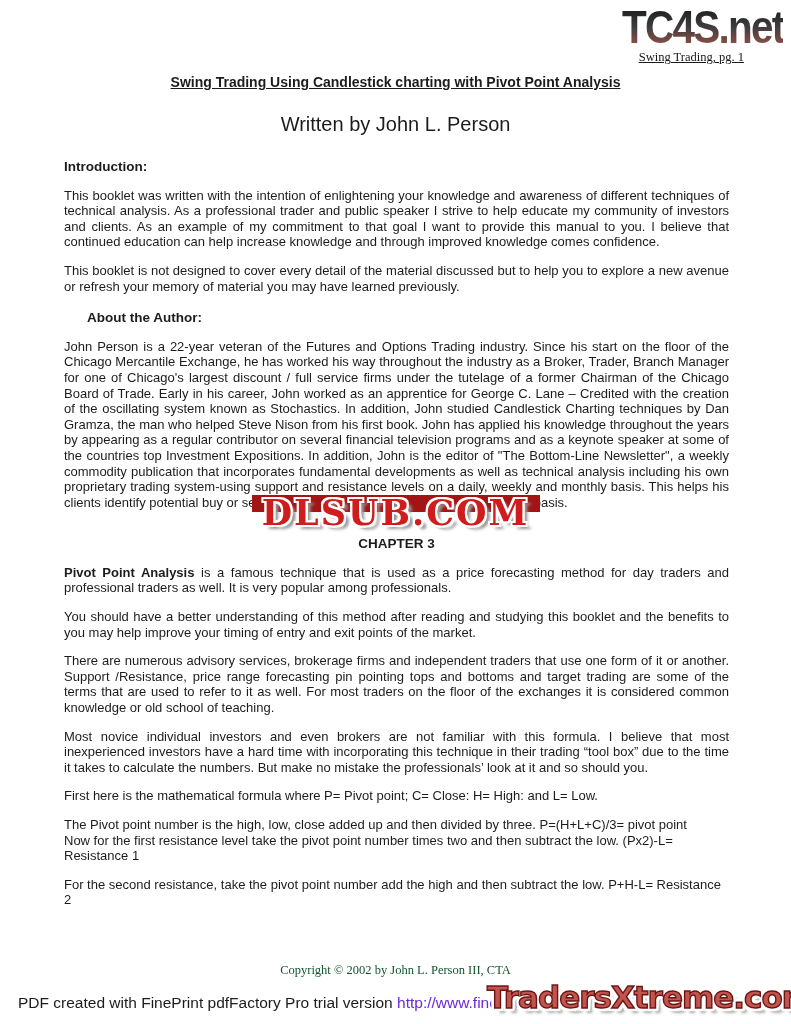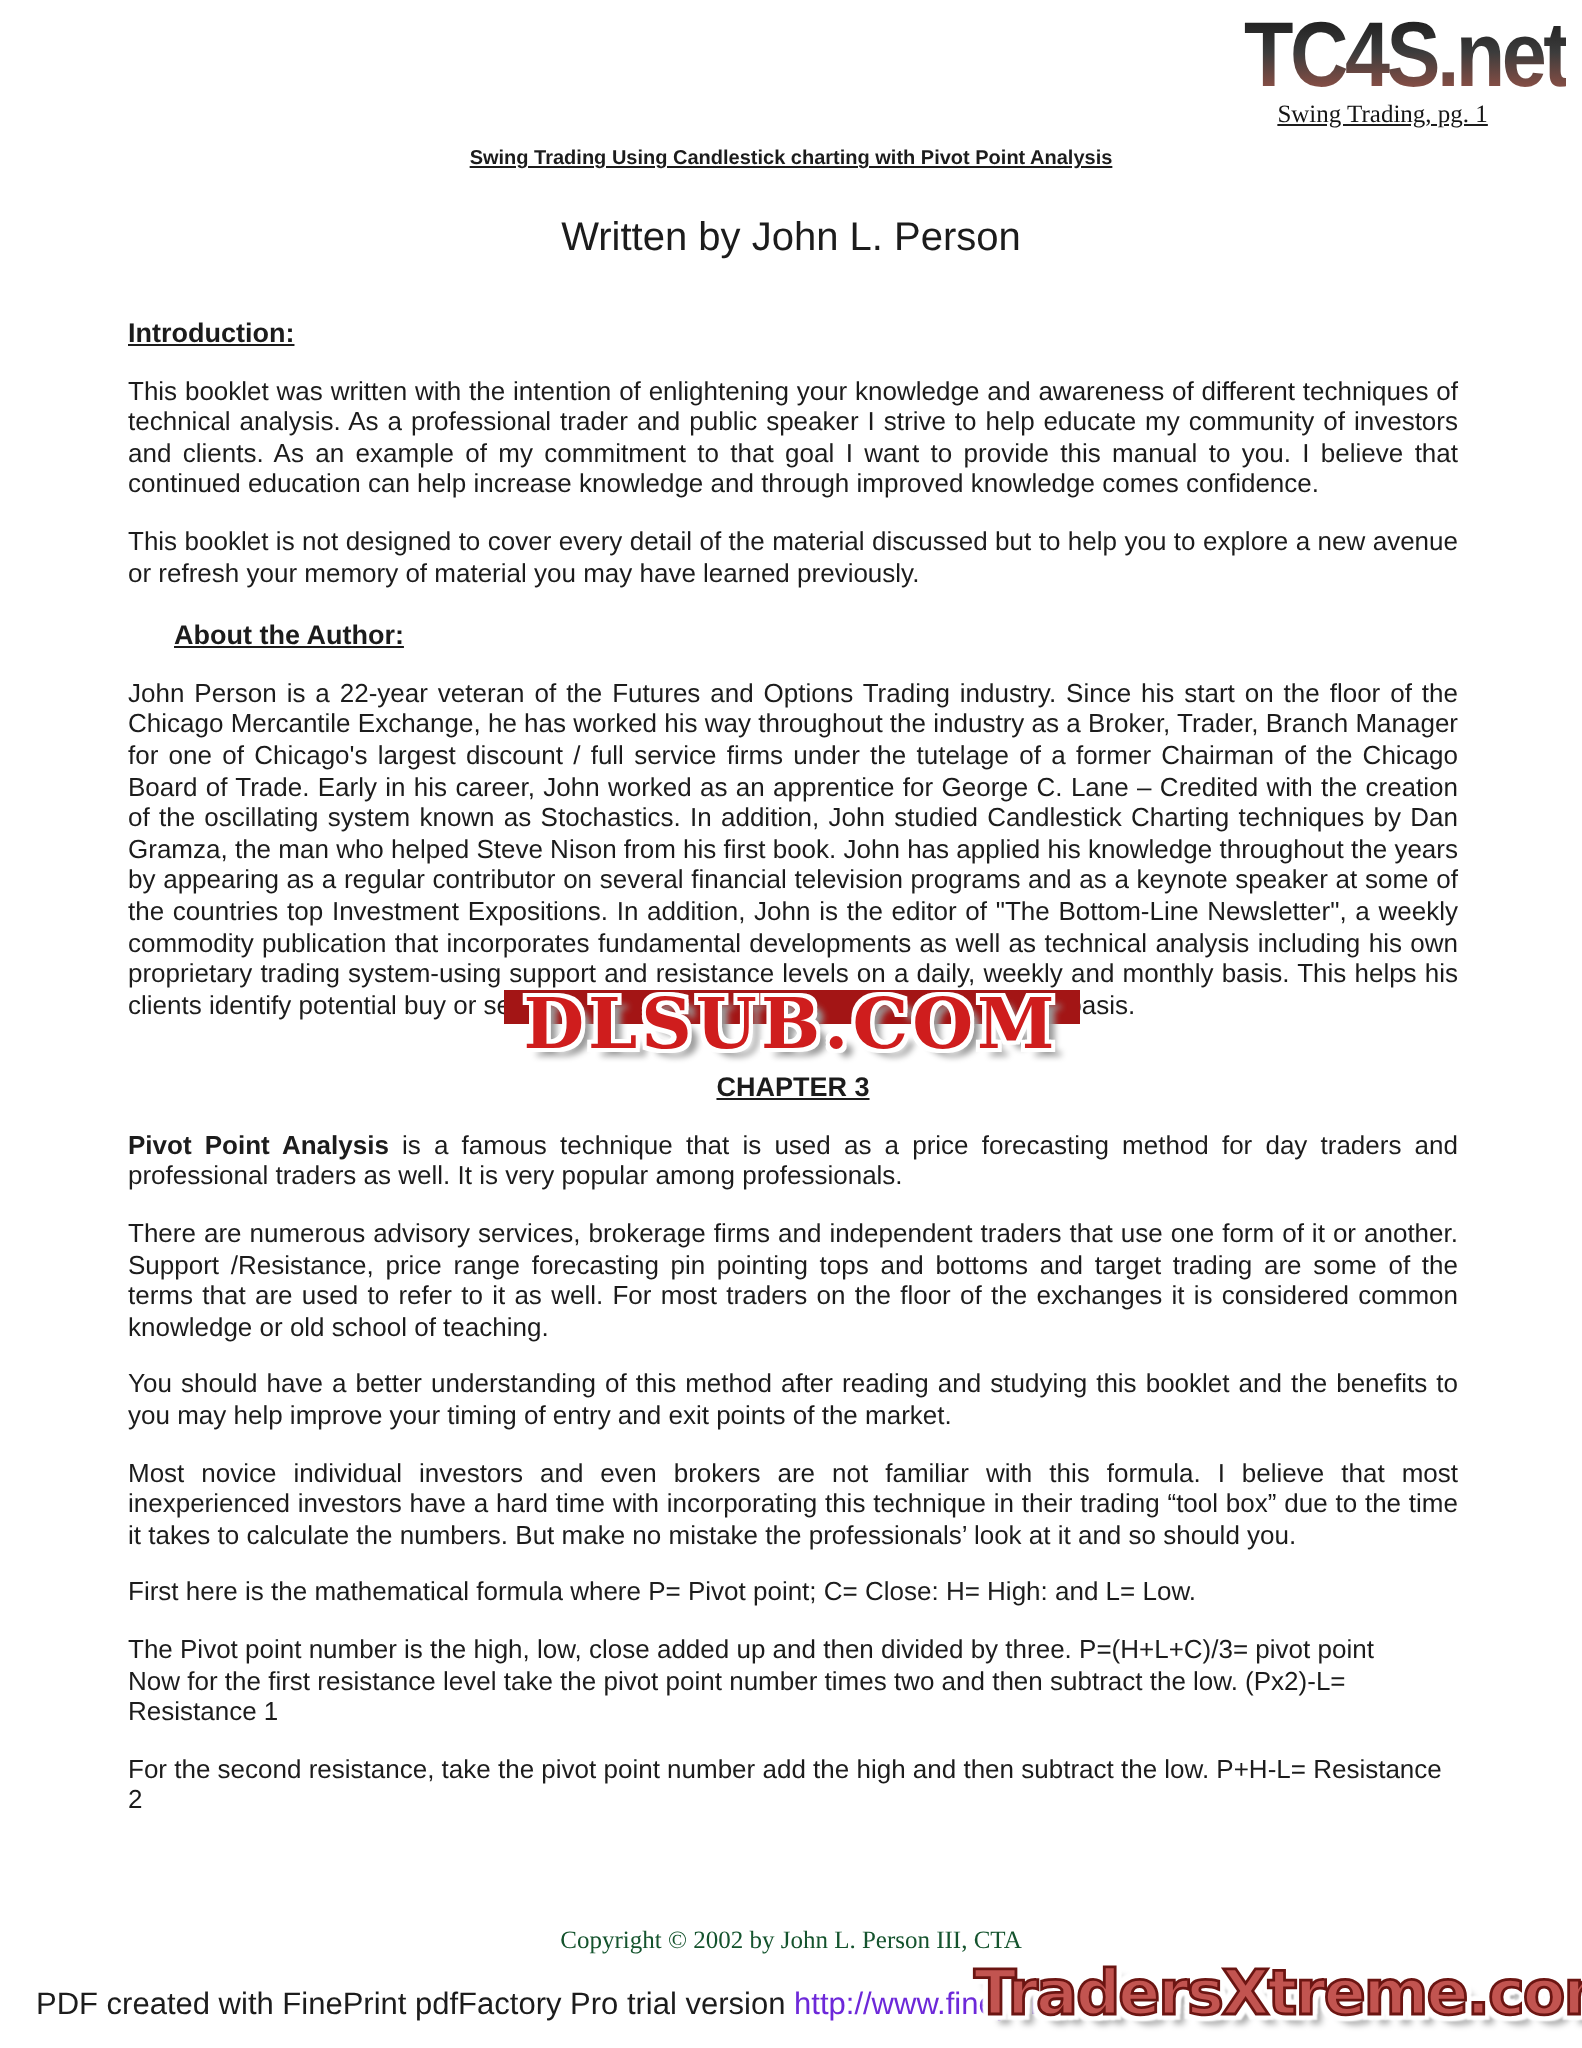--- a/index.html
+++ b/index.html
@@ -34,35 +34,35 @@
   }
   .page-label {
     margin-top:1px;
     font-family:"Liberation Serif", serif;
     font-size:12.5px;
     color:#151515;
   }
 
   .title-block { position:absolute; top:74px; left:0; width:100%; text-align:center; }
   .doc-title {
-    font-size:10px; font-weight:bold; text-decoration:underline;
+    font-size:14px; font-weight:bold; text-decoration:underline;
   }
   .byline {
     margin-top:23px; font-size:20px; font-weight:normal;
   }
 
   
   .content {
     position:absolute; top:159px; left:64px; right:62px;
     font-size:13px; line-height:15.6px;
   }
   .content p { margin:13px 0 0 0; text-align:justify; }
   .content p.noindent-left { text-align:left; }
   .heading {
-    margin:0; font-size:13.5px; font-weight:bold; text-decoration:underline;
+    margin:0; font-size:13.5px; font-weight:bold; 
     text-align:left;
   }
   .heading.about { margin-top:16px; padding-left:3px;margin-left:20px; }
   .heading.chapter { margin-top:26px; text-align:center; }
   .prewrap { white-space:pre-line; }
   .lead-bold { font-weight:bold; }
 
   
   .dlsub-banner {
     position:absolute; top:492px; left:50%;
@@ -142,22 +142,22 @@
   <div class="content">
     <h3 class="heading">Introduction:</h3>
     <p>This booklet was written with the intention of enlightening your knowledge and awareness of different techniques of technical analysis.  As a professional trader and public speaker I strive to help educate my community of investors and clients. As an example of my commitment to that goal I want to provide this manual to you. I believe that continued education can help increase knowledge and through improved knowledge comes confidence.</p>
     <p>This booklet is not designed to cover every detail of the material discussed but to help you to explore a new avenue or refresh your memory of material you may have learned previously.</p>
 
     <h3 class="heading about">About the Author:</h3>
     <p>John Person is a 22-year veteran of the Futures and Options Trading industry. Since his start on the floor of the Chicago Mercantile Exchange, he has worked his way throughout the industry as a Broker, Trader, Branch Manager for one of Chicago's largest discount / full service firms under the tutelage of a former Chairman of the Chicago Board of Trade. Early in his career, John worked as an apprentice for George C. Lane – Credited with the creation of the oscillating system known as Stochastics. In addition, John studied Candlestick Charting techniques by Dan Gramza, the man who helped Steve Nison from his first book. John has applied his knowledge throughout the years by appearing as a regular contributor on several financial television programs and as a keynote speaker at some of the countries top Investment Expositions. In addition, John is the editor of "The Bottom-Line Newsletter", a weekly commodity publication that incorporates fundamental developments as well as technical analysis including his own proprietary trading system-using support and resistance levels on a daily, weekly and monthly basis. This helps his clients identify potential buy or sell signals on a short, intermediate or a long-term basis.</p>
 
     <h3 class="heading chapter">CHAPTER 3</h3>
     <p><span class="lead-bold">Pivot Point Analysis</span><span> is a famous technique that is used as a price forecasting method for day traders and professional traders as well. It is very popular among professionals.</span></p>
+    <p>You should have a better understanding of this method after reading and studying this booklet and the benefits to you may help improve your timing of entry and exit points of the market.</p>
     <p>There are numerous advisory services, brokerage firms and independent traders that use one form of it or another. Support /Resistance, price range forecasting pin pointing tops and bottoms and target trading are some of the terms that are used to refer to it as well. For most traders on the floor of the exchanges it is considered common knowledge or old school of teaching.</p>
-    <p>You should have a better understanding of this method after reading and studying this booklet and the benefits to you may help improve your timing of entry and exit points of the market.</p>
     <p>Most novice individual investors and even brokers are not familiar with this formula. I believe that most inexperienced investors have a hard time with incorporating this technique in their trading “tool box” due to the time it takes to calculate the numbers. But make no mistake the professionals’ look at it and so should you.</p>
     <p class="noindent-left">First here is the mathematical formula where P= Pivot point; C= Close: H= High: and L= Low.</p>
     <p class="noindent-left prewrap">The Pivot point number is the high, low, close added up and then divided by three. P=(H+L+C)/3= pivot point
 Now for the first resistance level take the pivot point number times two and then subtract the low. (Px2)-L=
 Resistance 1</p>
     <p class="noindent-left">For the second resistance, take the pivot point number add the high and then subtract the low. P+H-L= Resistance 2</p>
   </div>
 
   <div class="dlsub-banner">
     <div class="dlsub-strip"></div>

